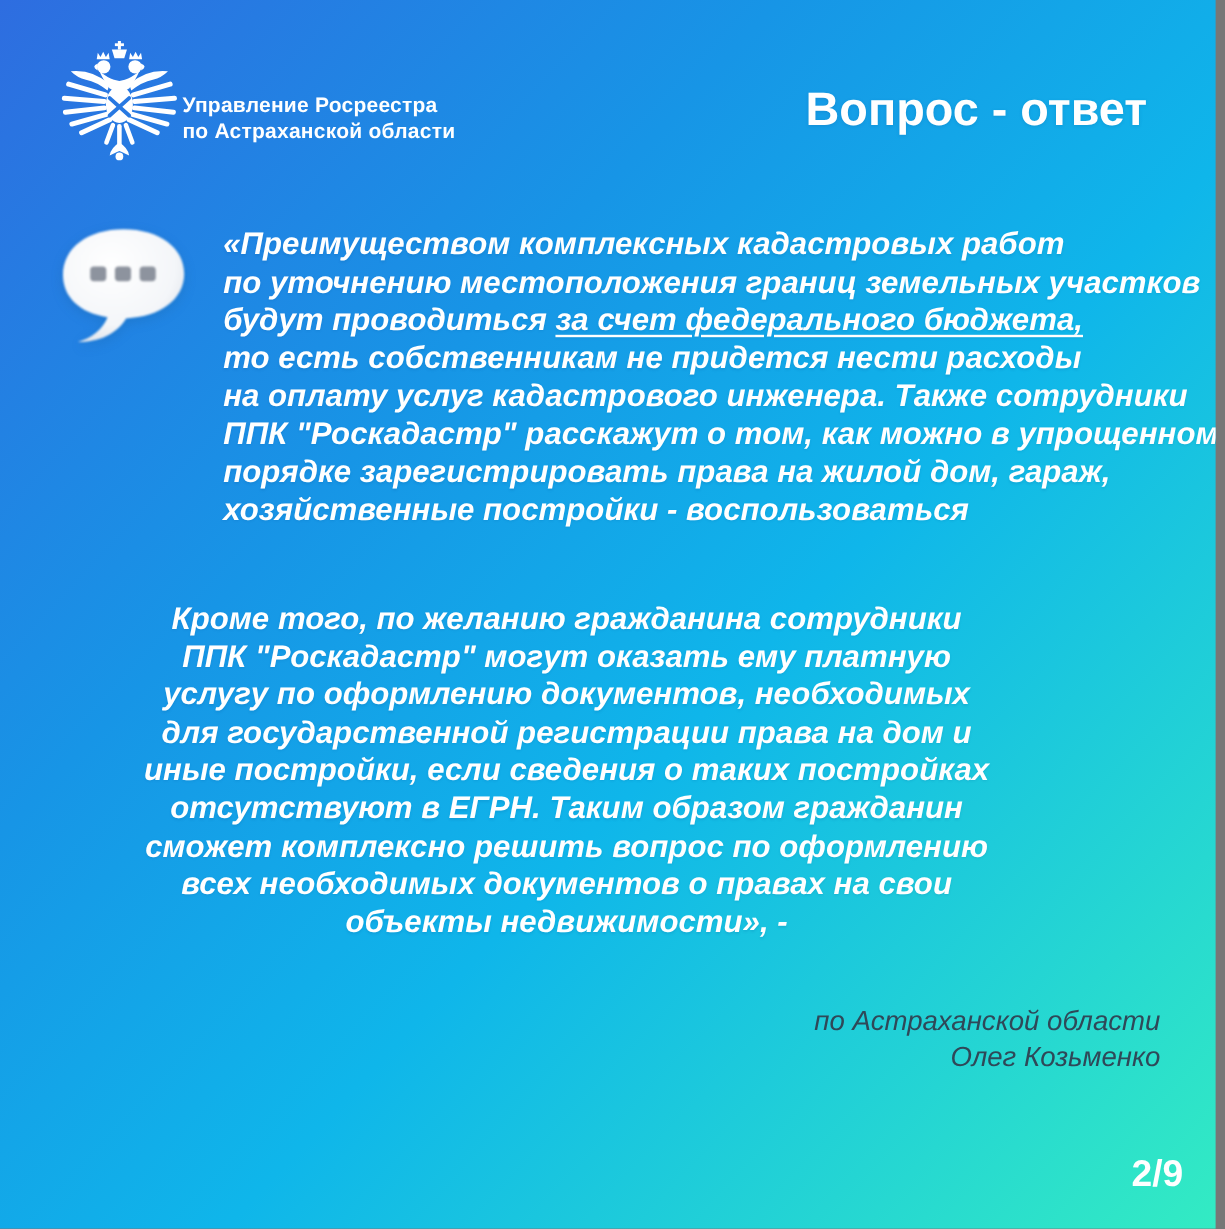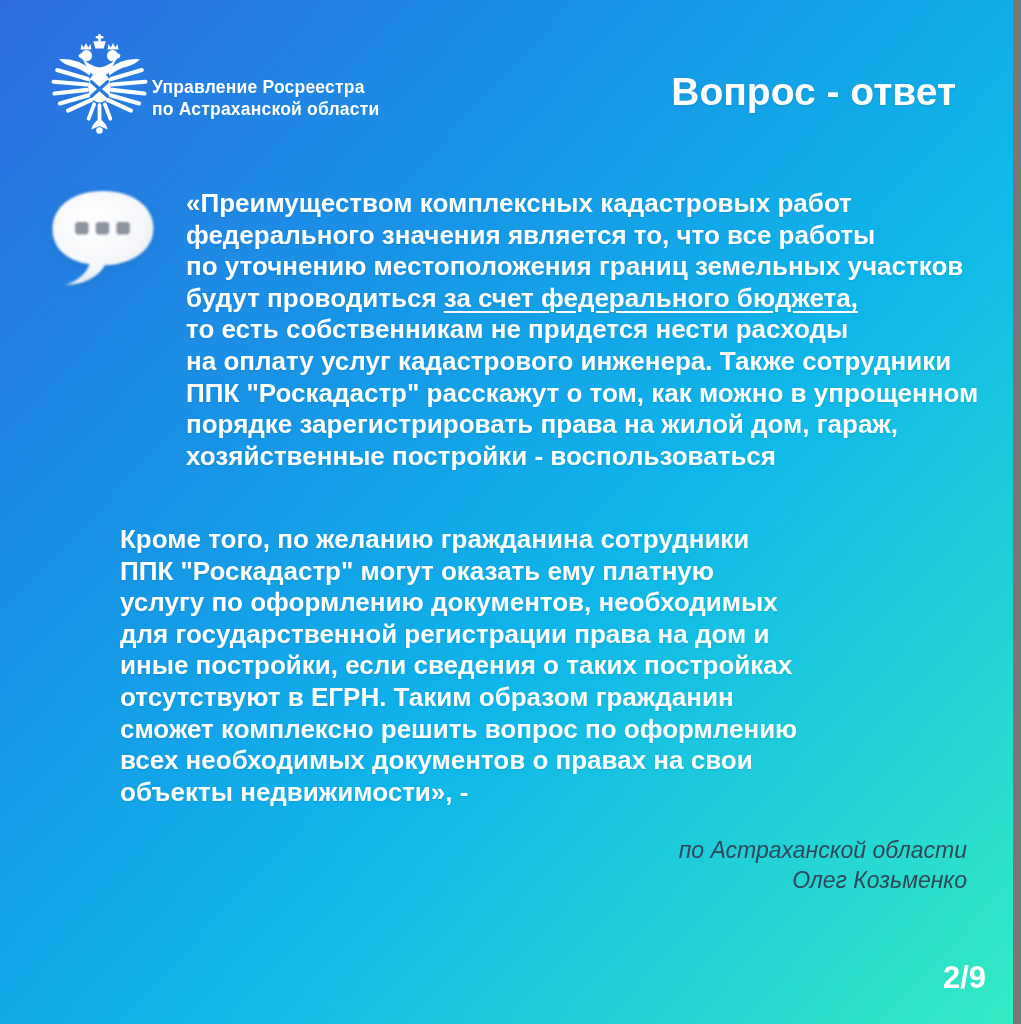--- a/index.html
+++ b/index.html
@@ -19,26 +19,26 @@
   }
   .title{
     position:absolute;right:57px;top:70px;
     color:#ffffff;font-weight:bold;font-size:39px;
     text-shadow:0 1px 3px rgba(10,70,140,.18);
   }
   
   .bubble{position:absolute;left:45px;top:188px;width:116px;height:100px;filter:blur(1.1px) drop-shadow(0 3px 5px rgba(20,80,130,.22));}
   
   .quote{
-    position:absolute;color:#ffffff;font-weight:bold;
+    position:absolute;color:#ffffff;font-weight:bold;font-style:italic;
     font-size:26px;line-height:31.6px;white-space:nowrap;
     text-shadow:0 1px 2px rgba(0,80,150,.15);
   }
   .quote-p1{left:186px;top:188px;}
-  .quote-p2{left:120px;top:524px;}
+  .quote-p2{left:120px;top:500px;text-align:center;}
   .quote .underline{text-decoration:underline;text-decoration-thickness:2px;text-underline-offset:4px;}
   
   .attribution{
     position:absolute;right:46px;top:836px;text-align:right;
     color:#2f4858;font-style:italic;font-size:23px;line-height:29.5px;
   }
   .attribution .name{font-weight:normal;}
   
   .page-indicator{
     position:absolute;right:27px;top:960px;
@@ -114,21 +114,20 @@
     <path d="M56 3 C27 3 7 18 7 40 C7 58 21 71 43 74 C39 84 30 91 19 94 C36 94 50 88 58 75 C85 74 105 60 105 39 C105 18 85 3 56 3 Z" fill="url(#bub)"></path>
     <g fill="#8d939e">
       <rect x="29" y="33" width="13" height="12" rx="3"></rect>
       <rect x="49" y="33" width="13" height="12" rx="3"></rect>
       <rect x="69" y="33" width="13" height="12" rx="3"></rect>
     </g>
   </svg>
 
   <div class="quote quote-p1">
       <div>«Преимуществом комплексных кадастровых работ</div>
-      <div>федерального значения является то, что все работы</div>
       <div>по уточнению местоположения границ земельных участков</div>
       <div><span>будут проводиться </span><span class="underline">за счет федерального бюджета,</span></div>
       <div>то есть собственникам не придется нести расходы</div>
       <div>на оплату услуг кадастрового инженера. Также сотрудники</div>
       <div>ППК "Роскадастр" расскажут о том, как можно в упрощенном</div>
       <div>порядке зарегистрировать права на жилой дом, гараж,</div>
       <div>хозяйственные постройки - воспользоваться</div>
     </div>
   <div class="quote quote-p2">
       <div>Кроме того, по желанию гражданина сотрудники</div>

